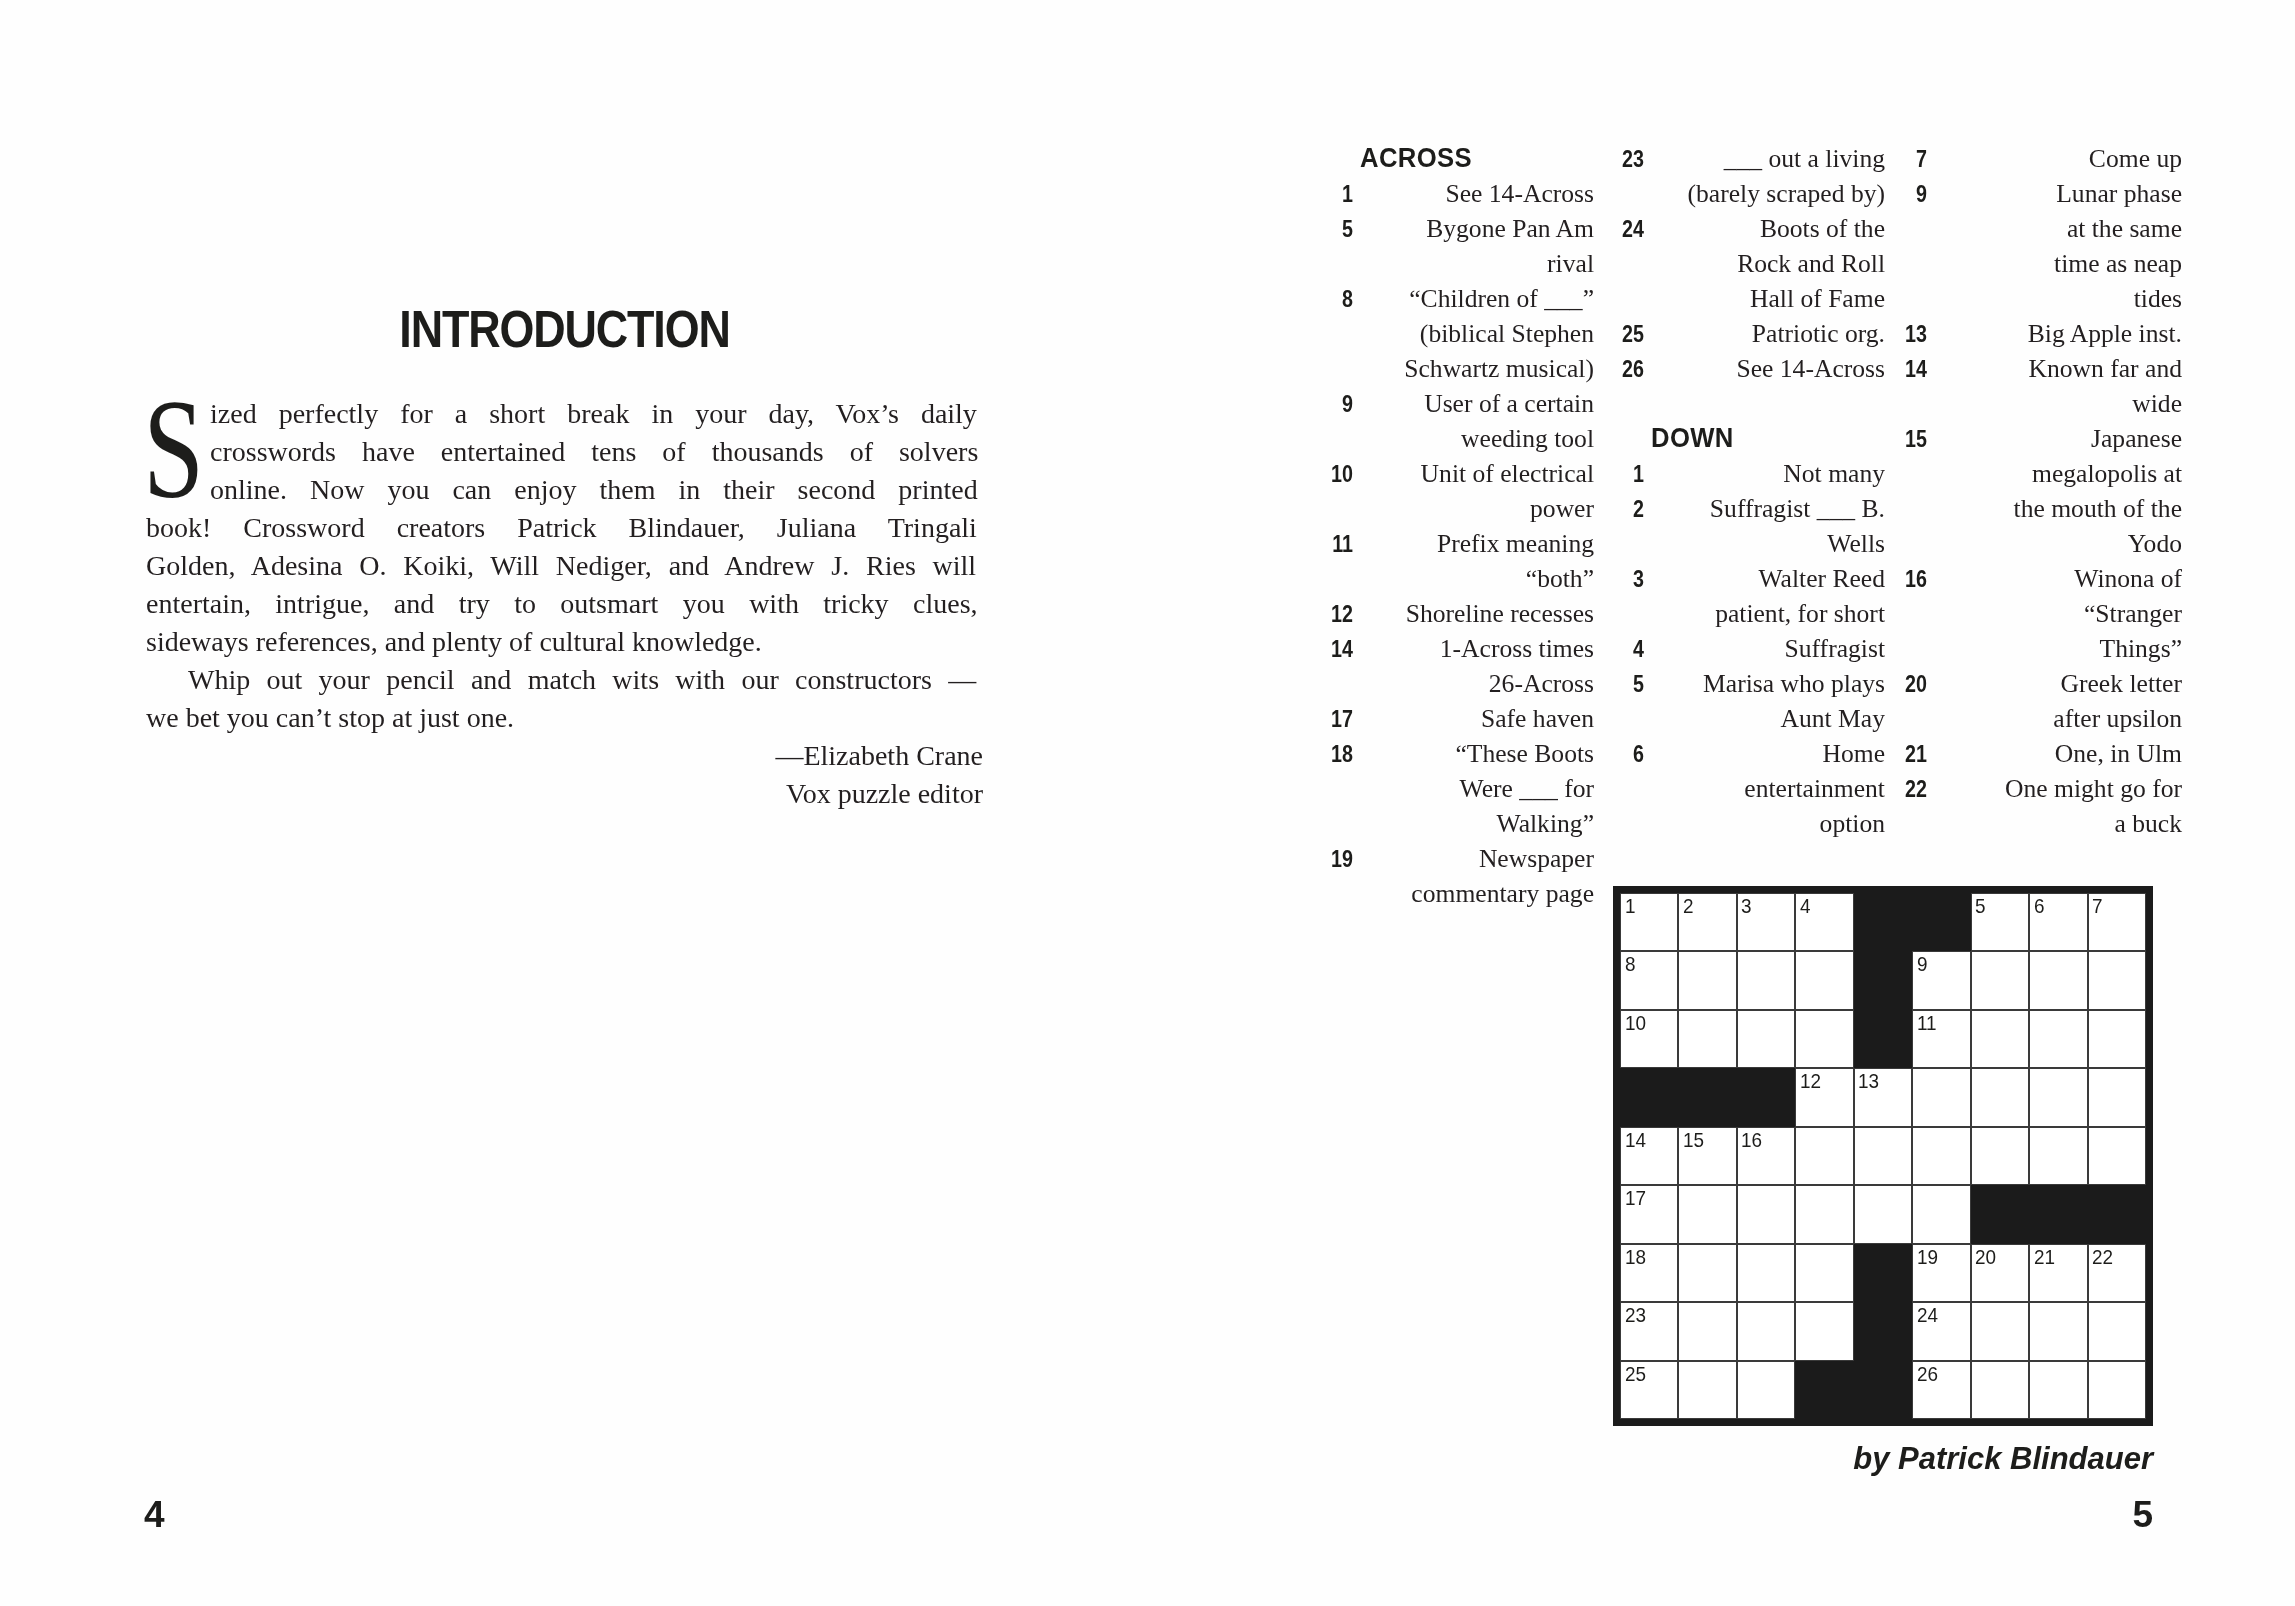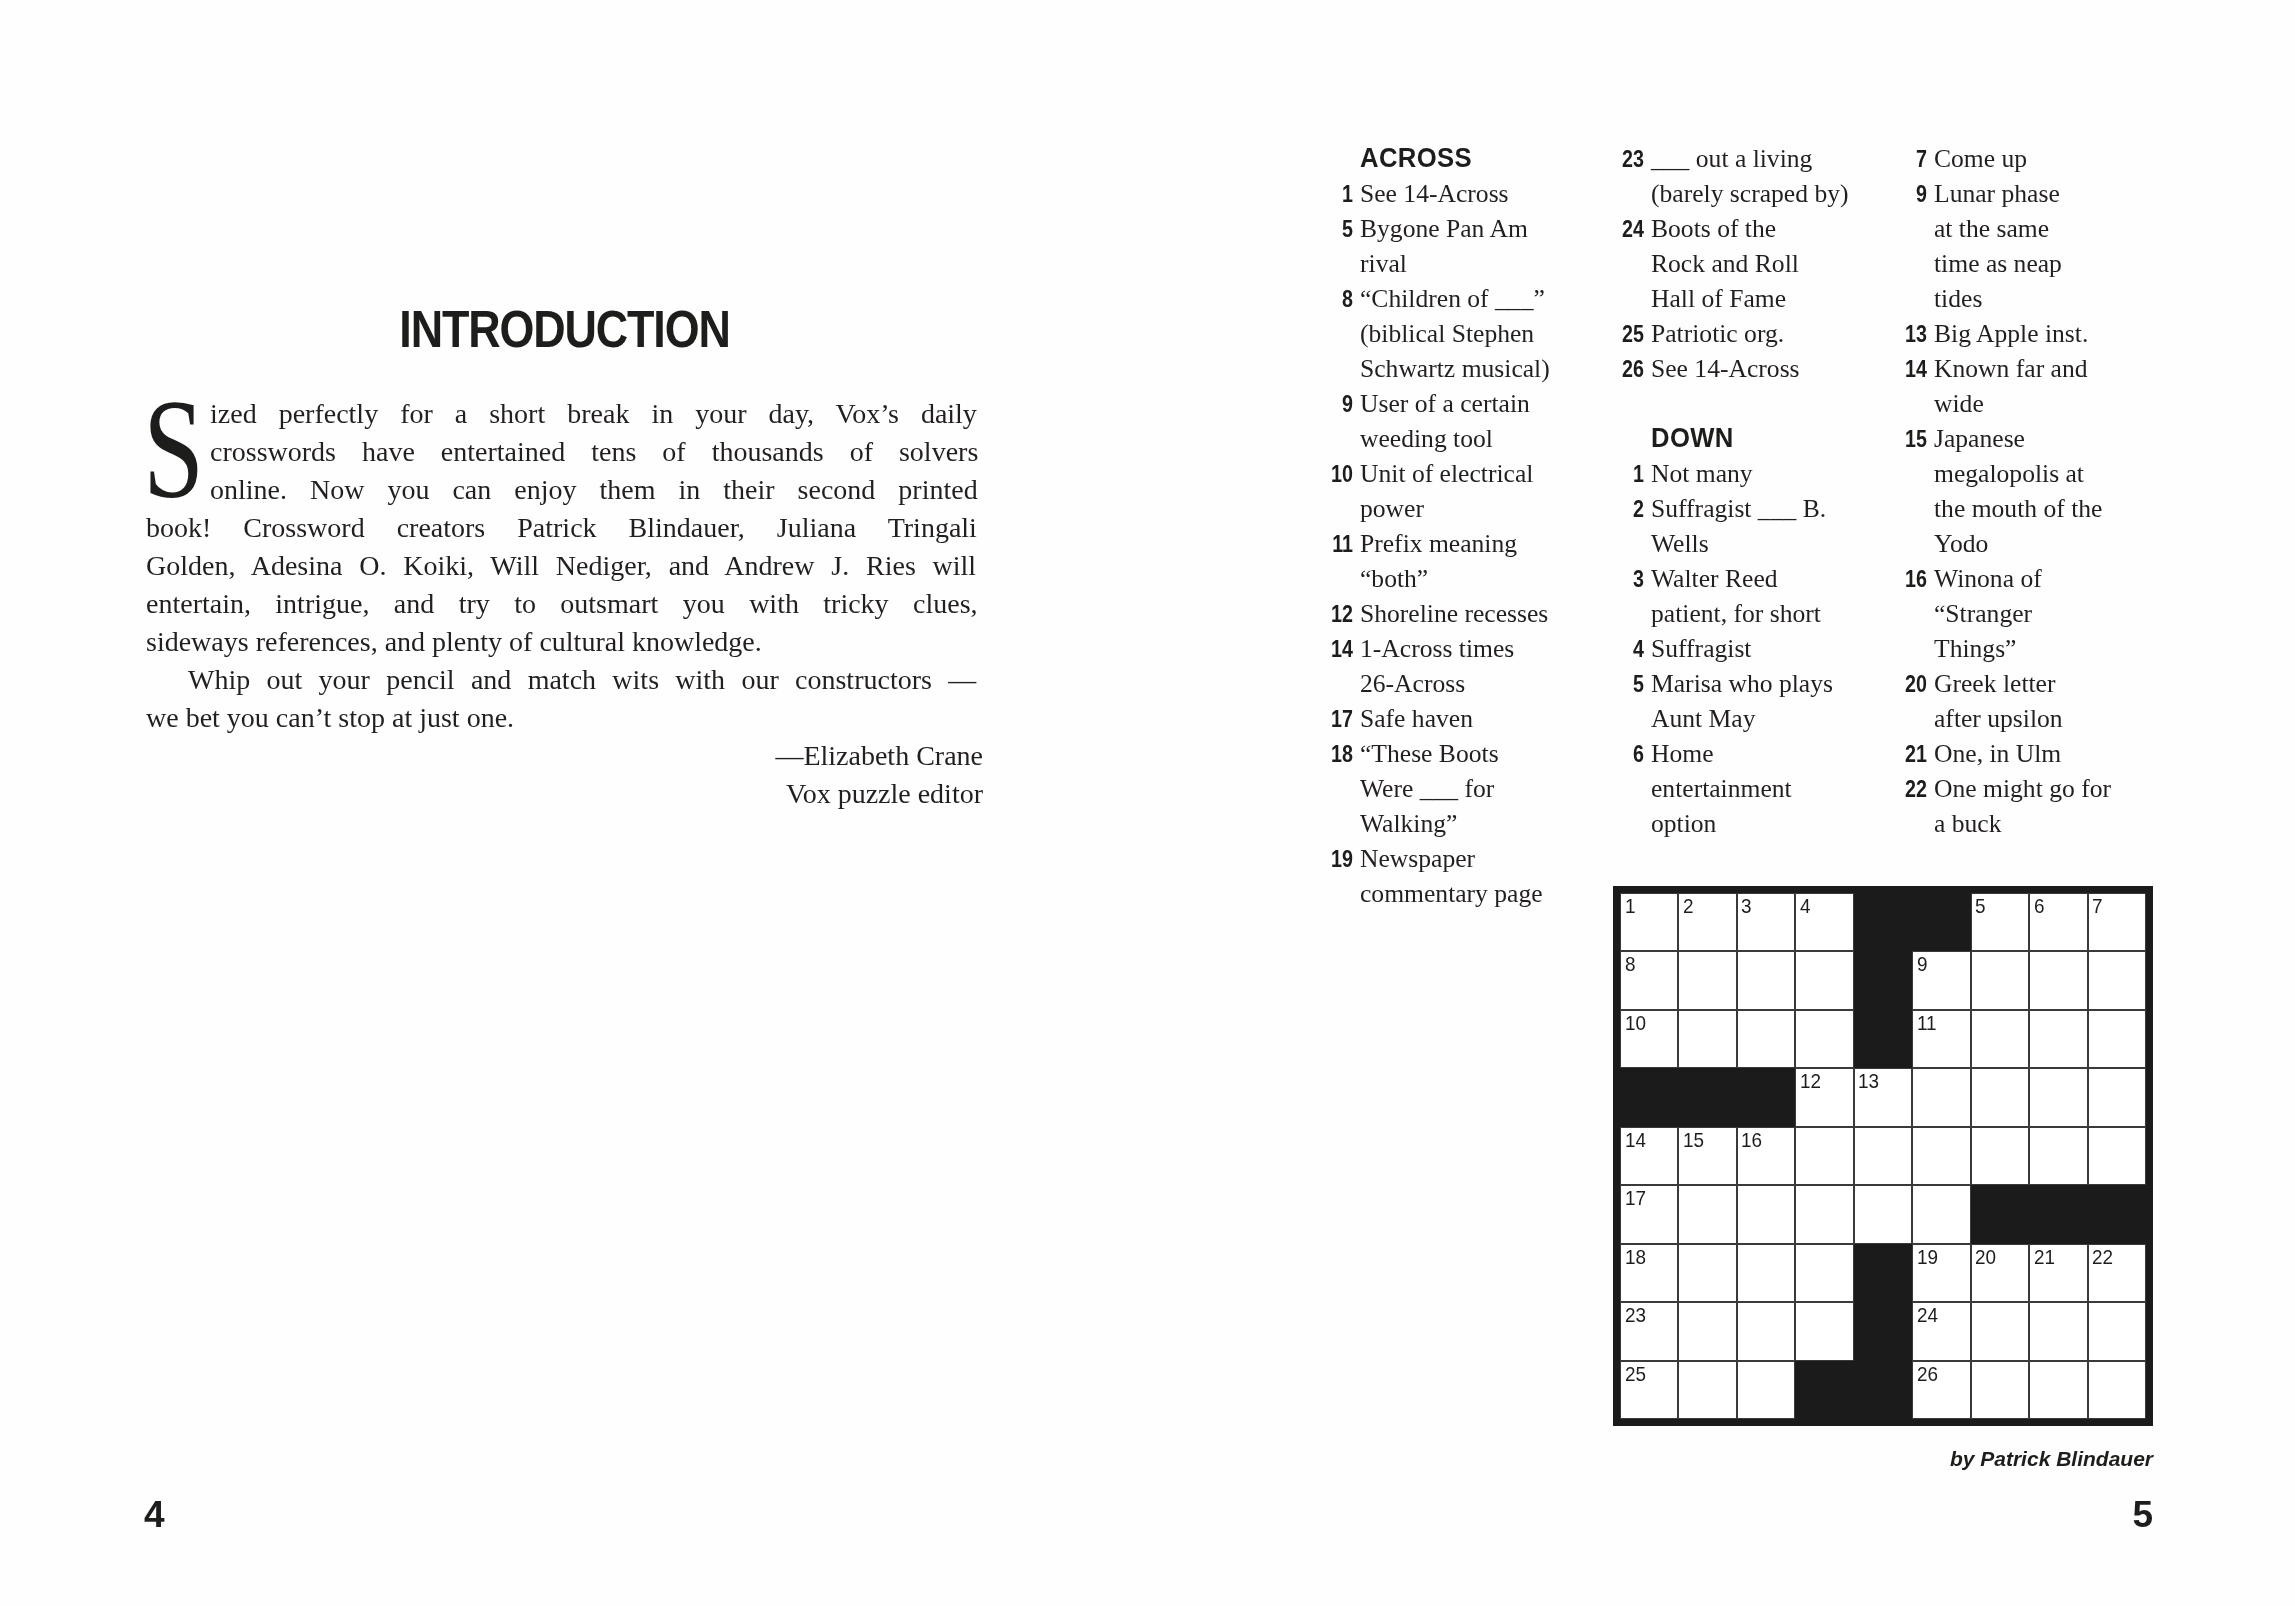--- a/index.html
+++ b/index.html
@@ -50,21 +50,21 @@
   }
   .spacer{height:35px;}
   .clue{display:flex;align-items:flex-start;}
   .clue .num{
     flex:0 0 28px;width:28px;text-align:right;
     font-family:"Liberation Sans", sans-serif;font-weight:bold;
     font-size:24px;line-height:35px;color:#1d1d1b;
     transform:scaleX(0.82);transform-origin:right center;
   }
   .clue .txt{flex:1;margin-left:7px;}
-  .clue .txt div{height:35px;white-space:nowrap;}
+  .clue .txt div{height:35px;white-space:nowrap;text-align:right;}
   
   #grid{
     position:absolute;left:1613px;top:886px;
     width:526px;height:526px;
     border:7px solid #1b1b1b;background:#fff;
     display:grid;
     grid-template-columns:repeat(9,1fr);
     grid-template-rows:repeat(9,1fr);
   }
   .cell{border:0.9px solid #3a3a3a;position:relative;background:#fff;}
@@ -73,21 +73,21 @@
     position:absolute;top:0px;left:3.5px;
     font-family:"Liberation Sans", sans-serif;
     font-size:21px;line-height:23px;color:#1d1d1b;
     transform:scaleX(0.9);transform-origin:left top;
   }
   #byline{
     position:absolute;left:1613px;top:1441px;width:540px;
     text-align:right;
     font-family:"Liberation Sans", sans-serif;
     font-weight:bold;font-style:italic;
-    font-size:21px;line-height:35px;color:#1d1d1b;
+    font-size:31px;line-height:35px;color:#1d1d1b;
   }
 </style>
 </head>
 <body>
 
 <div class="intro">
   <h1 class="intro-heading">INTRODUCTION</h1>
   <div class="intro-body" id="intro-body">
     <span class="dropcap">S</span>
     <div id="intro-lines">

